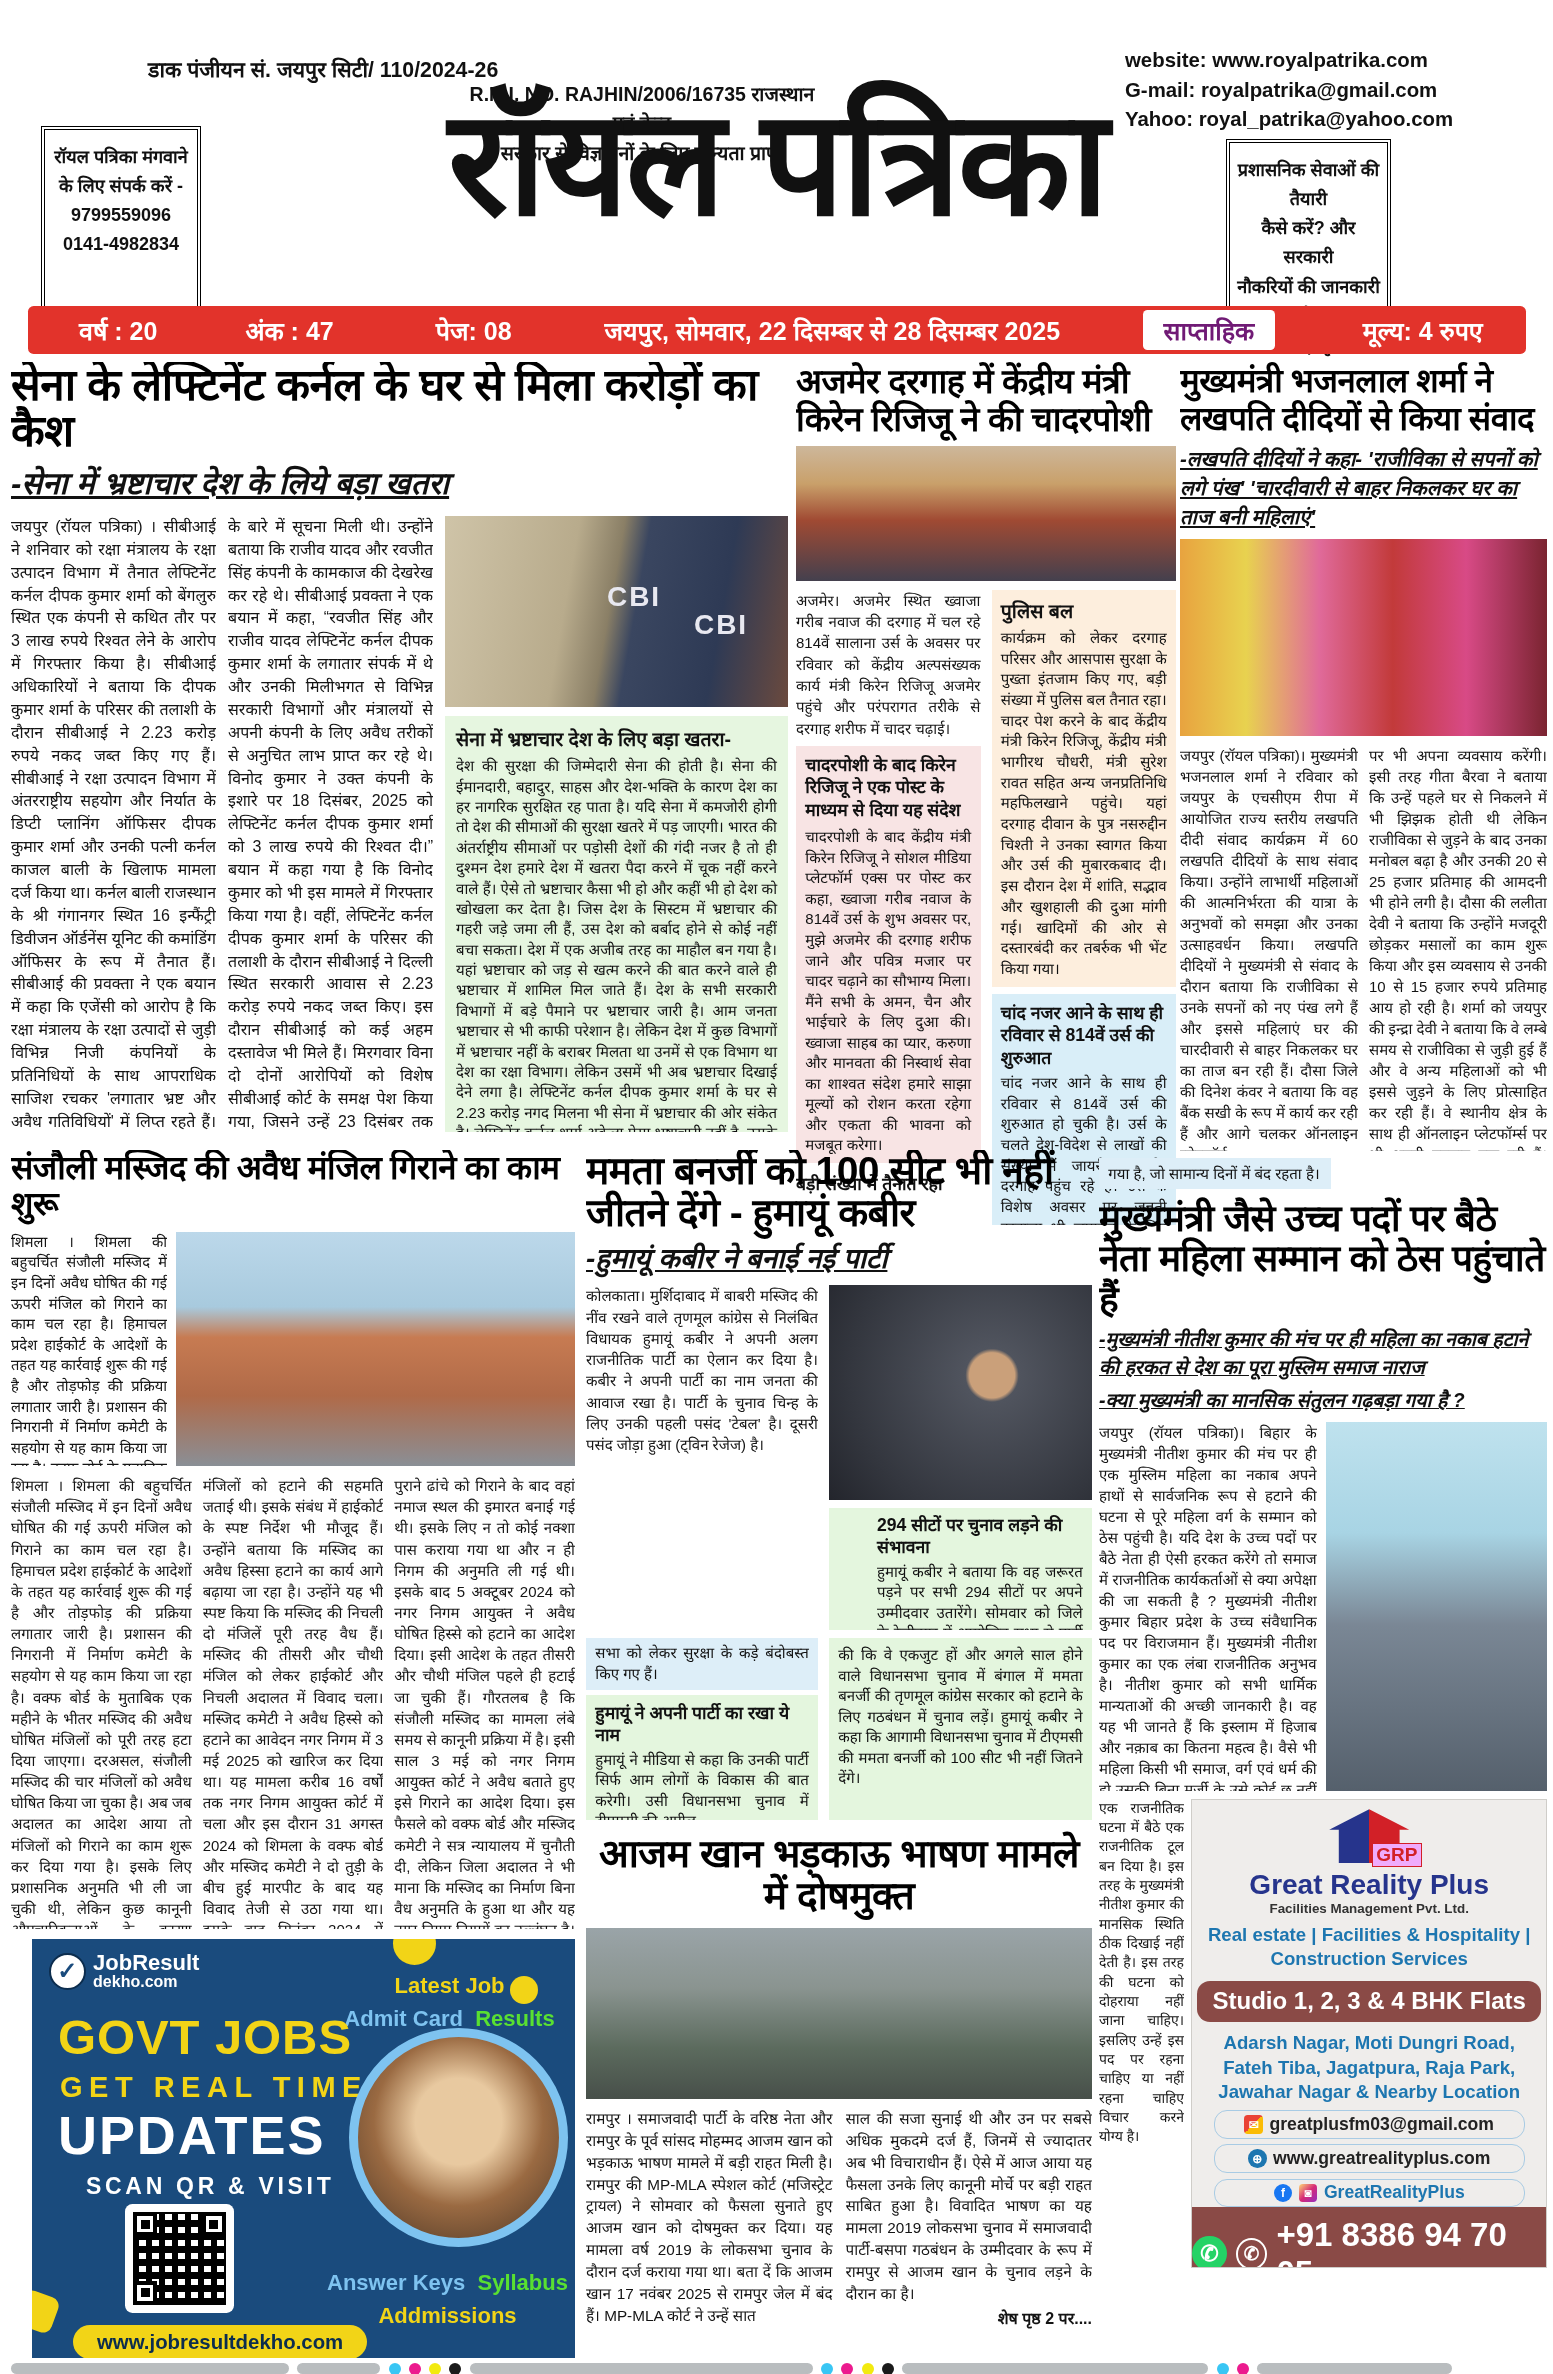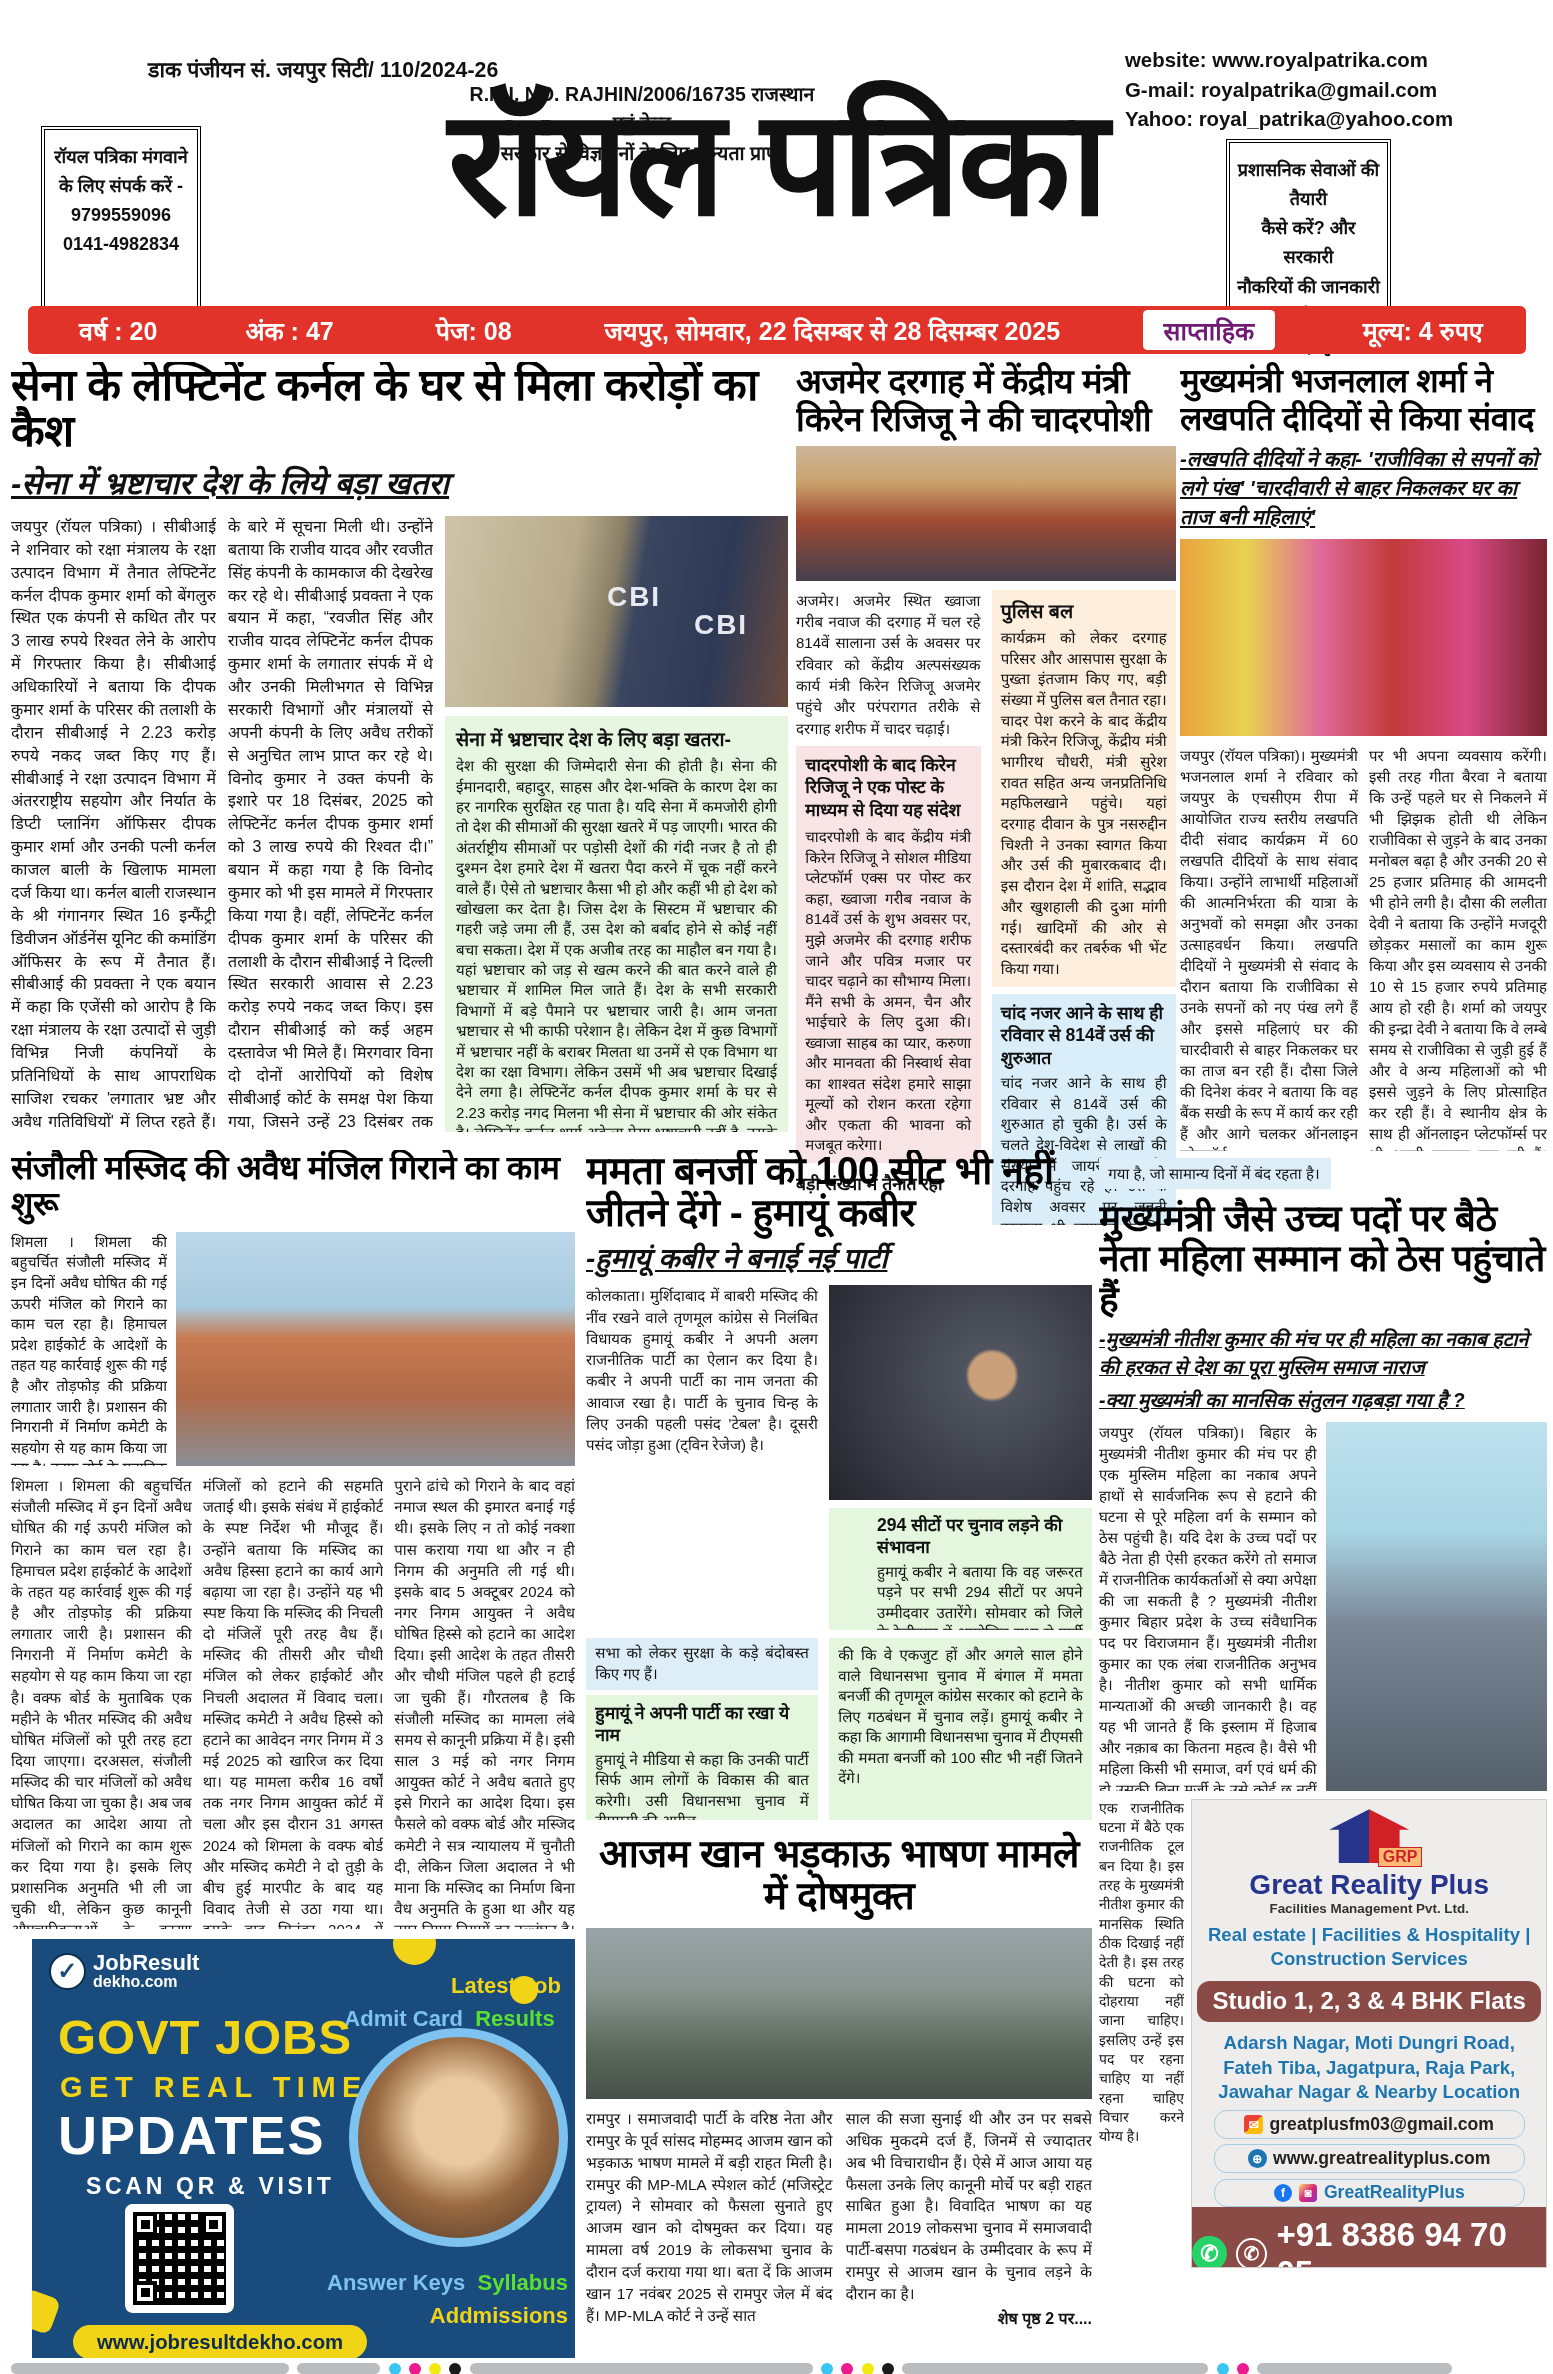--- a/index.html
+++ b/index.html
@@ -108,21 +108,21 @@
   .nit-rowA { display:flex; gap:9.3px; margin-top:7.4px; }
   .nit-colA { flex:1; height:369px; overflow:hidden; font-size:15px; line-height:1.4; }
   .photo-nitish { width:221px; height:369px; background:linear-gradient(180deg,#bfe2ee 0%,#a8d4e4 30%,#7a8795 55%,#55606c 100%); }
   .nit-rowB { display:flex; gap:7.4px; margin-top:7.4px; }
   .nit-side { width:85px; height:469px; overflow:hidden; font-size:14px; line-height:1.38; }
 
   
   .ad-grp { flex:1; height:469px; background:#efedeb; border:0.9px solid #cfcdc9; display:flex; flex-direction:column; align-items:center; overflow:hidden; }
   .grp-logo { position:relative; width:80px; height:59px; margin-top:9.3px; }
   .grp-house { width:80px; height:54px; clip-path:polygon(50% 0,100% 38%,88% 38%,88% 100%,12% 100%,12% 38%,0 38%); background:linear-gradient(90deg,#26348c 0 50%,#d22027 50% 100%); }
-  .grp-abbr { position:absolute; right:-13px; bottom:-3.7px; background:#fdba74; border:1.9px solid #d22027; color:#d22027; font-weight:900; font-size:16px; padding:0 3.7px; }
+  .grp-abbr { position:absolute; right:-13px; bottom:-3.7px; background:#f0abfc; border:1.9px solid #d22027; color:#d22027; font-weight:900; font-size:19px; padding:0 3.7px; }
   .grp-name { font-size:28px; font-weight:800; color:#26348c; margin-top:5.6px; }
   .grp-tag { font-size:13.4px; font-weight:bold; color:#333; }
   .grp-serv { font-size:18.6px; font-weight:800; color:#1d76b0; text-align:center; line-height:1.3; margin-top:7.4px; width:92%; }
   .grp-offer { background:#8a4a46; color:#fff; font-weight:900; font-size:24px; padding:6.5px 15px; border-radius:13px; margin-top:9.3px; white-space:nowrap; }
   .grp-loc { font-size:18.6px; font-weight:800; color:#1d76b0; text-align:center; line-height:1.32; margin-top:9.3px; width:94%; }
   .grp-pill { width:88%; border:1.9px solid #a8cbe4; border-radius:13px; text-align:center; font-size:17.6px; font-weight:bold; color:#222; padding:2.8px 0; margin-top:5.6px; display:flex; align-items:center; justify-content:center; gap:6.5px; }
   .mini-ic { display:inline-flex; width:18.6px; height:18.6px; border-radius:3.7px; align-items:center; justify-content:center; color:#fff; font-size:12px; font-weight:bold; flex:0 0 auto; }
   .ic-gmail { background:linear-gradient(135deg,#ea4335 0 50%,#fbbc05 50% 100%); }
   .ic-globe { background:#1d76b0; border-radius:50%; }
   .ic-fb { background:#1877f2; border-radius:50%; }
@@ -132,21 +132,21 @@
   .ph-circle { width:32px; height:32px; border-radius:50%; border:2.8px solid #fff; color:#fff; display:flex; align-items:center; justify-content:center; font-size:18.6px; }
 
   
   #ad-jobs { position:absolute; top:1939px; left:32px; width:543px; height:419px; background:#1a4b7d; overflow:hidden; color:#fff; }
   .jr-dot { position:absolute; border-radius:50%; background:#f2d417; }
   .jr-logo { position:absolute; top:13px; left:16.7px; display:flex; align-items:center; gap:7.4px; }
   .jr-check { width:37px; height:37px; border-radius:50%; background:#fff; color:#1a4b7d; font-size:24px; font-weight:900; display:flex; align-items:center; justify-content:center; border:2.8px solid #0c2d4e; }
   .jr-logoname { font-size:22px; font-weight:900; line-height:1.0; }
   .jr-logoname small { font-size:16px; font-weight:bold; display:block; }
   .jr-tags-top { position:absolute; top:30px; left:306px; width:223px; text-align:center; font-weight:800; font-size:22px; line-height:1.5; }
-  .t-yellow { color:#f2d417;text-align:right; } .t-blue { color:#7ec3f0; } .t-green { color:#59e031; }
+  .t-yellow { color:#f2d417; } .t-blue { color:#7ec3f0; } .t-green { color:#59e031; }
   .jr-line1 { position:absolute; top:70px; left:26px; font-size:49px; font-weight:900; color:#f2d417; letter-spacing:0.9px; }
   .jr-line2 { position:absolute; top:132px; left:28px; font-size:29px; font-weight:800; color:#f2d417; letter-spacing:6.5px; }
   .jr-line3 { position:absolute; top:165px; left:26px; font-size:54px; font-weight:900; color:#fff; letter-spacing:1.9px; }
   .jr-scan { position:absolute; top:234px; left:54px; font-size:23px; font-weight:800; letter-spacing:3.7px; }
   .jr-qr { position:absolute; top:265px; left:93px; width:109px; height:109px; background:#fff; border-radius:7.4px; padding:8.3px; }
   .jr-qr-in { width:100%; height:100%; background:
       repeating-linear-gradient(0deg,#000 0 6.5px,transparent 6.5px 13px),
       repeating-linear-gradient(90deg,#000 0 6.5px,#fff 6.5px 13px); position:relative; }
   .qr-eye { position:absolute; width:24px; height:24px; border:4.6px solid #000; background:#fff; }
   .qr-eye::after { content:""; position:absolute; inset:3.7px; background:#000; }

